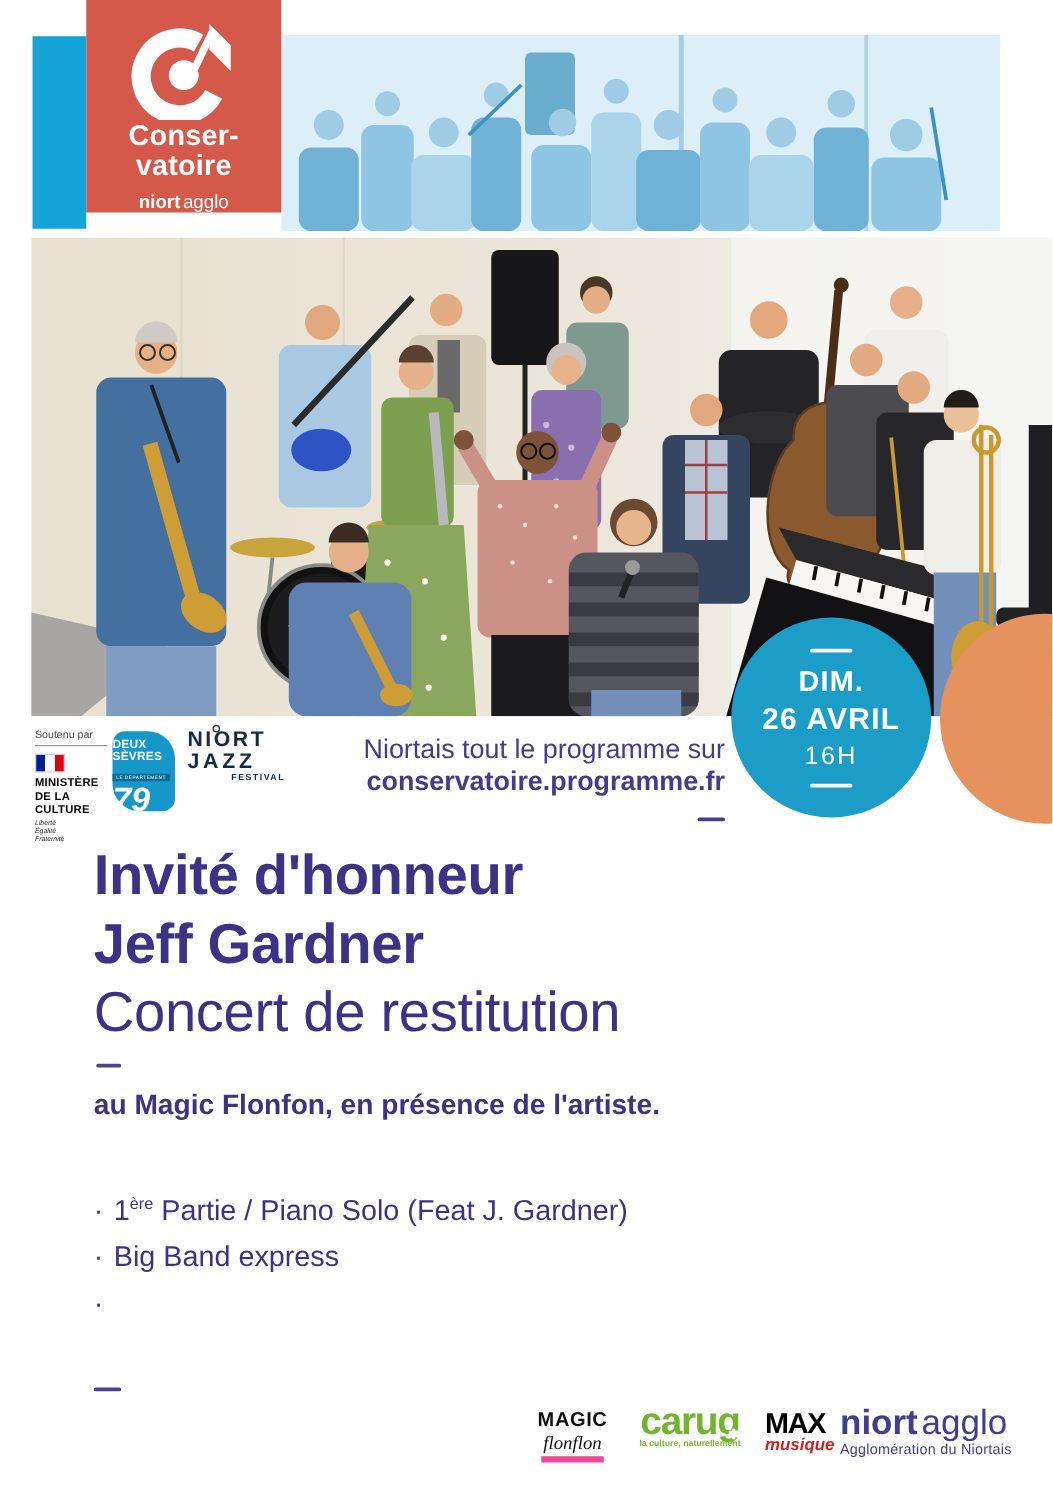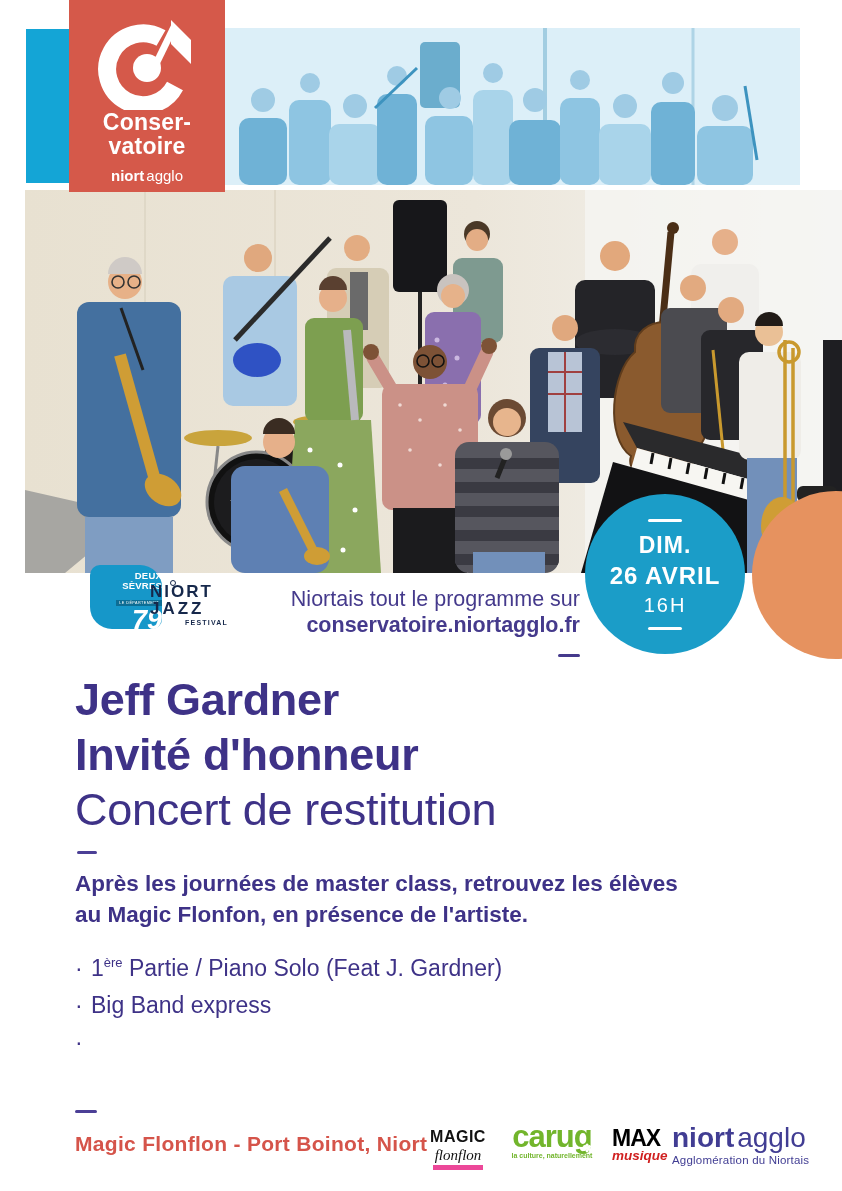--- a/index.html
+++ b/index.html
@@ -1,21 +1,21 @@
 <!DOCTYPE html>
 <html><head>
 <meta charset="utf-8">
 <style>
   html,body{margin:0;padding:0;background:#ffffff;}
   .poster{position:relative;width:842px;height:1191px;background:#ffffff;overflow:hidden;
           font-family:"Liberation Sans",sans-serif;}
 
   
   .cyan-square{position:absolute;left:26px;top:29px;width:43px;height:154px;background:#14a5d6;z-index:3;}
-  .logo-box{position:absolute;left:69px;top:0;width:156px;height:192px;background:#d5594a;z-index:4;
+  .logo-box{position:absolute;left:69px;top:0;width:156px;height:170px;background:#d5594a;z-index:4;
             display:flex;flex-direction:column;align-items:center;}
   .logo-note{margin-top:14px;}
   .logo-word{color:#fff;font-weight:bold;font-size:23px;line-height:24px;text-align:center;letter-spacing:.2px;}
   .logo-agglo{color:#fff;font-size:15px;margin-top:9px;}
   .logo-agglo .b{font-weight:bold;}
   .logo-agglo .l{font-weight:400;margin-left:2px;}
 
   
   .duotone-strip{position:absolute;left:225px;top:28px;width:575px;height:157px;z-index:1;}
   .main-photo{position:absolute;left:25px;top:190px;width:817px;height:383px;z-index:1;}
@@ -32,22 +32,22 @@
          background:#e6925f;z-index:5;}
 
   
   .ministry{position:absolute;left:28px;top:582px;width:64px;z-index:6;color:#222;}
   .soutenu{font-size:8.5px;color:#444;border-bottom:1px solid #9a9a9a;padding-bottom:4px;width:58px;}
   .flag{margin-top:6px;display:flex;width:22px;height:13px;border:.5px solid #ccc;}
   .flag span{flex:1;}
   .flag .fb{background:#001e96;}.flag .fw{background:#fff;}.flag .fr{background:#e1000f;}
   .min-name{font-size:9px;font-weight:bold;color:#000;line-height:10.5px;margin-top:3px;letter-spacing:.2px;}
   .motto{font-size:5.5px;font-style:italic;color:#222;line-height:6.5px;margin-top:3px;}
-  .dept{position:absolute;left:90px;top:565px;width:72px;height:64px;background:#1697c9;
-        border-radius:10px 22px 10px 22px;z-index:6;color:#fff;text-align:right;}
+  .dept{position:absolute;left:90px;top:585px;width:50px;height:64px;background:#1697c9;
+        border-radius:10px 22px 10px 22px;z-index:6;color:#fff;text-align:left;}
   .dept-top{font-size:9.5px;font-weight:800;line-height:9.5px;padding-top:6px;letter-spacing:.2px;}
   .dept-banner{font-size:3.8px;background:#0d6d94;display:inline-block;padding:1px 3px;margin-top:1px;letter-spacing:.4px;}
   .dept-num{font-size:27px;font-weight:800;font-style:italic;line-height:25px;}
   .jazz{position:absolute;left:150px;top:584px;width:78px;z-index:6;color:#16284b;}
   .jazz1{font-size:17px;font-weight:800;letter-spacing:2px;line-height:16px;position:relative;}
   .jazz-ring{position:absolute;width:4px;height:4px;border:1.2px solid #16284b;border-radius:50%;left:20px;top:-4px;}
   .jazz2{font-size:17px;font-weight:800;letter-spacing:3px;line-height:17px;}
   .jazz3{font-size:7px;font-weight:bold;letter-spacing:1.2px;text-align:right;margin-top:2px;}
 
   
@@ -317,68 +317,83 @@
 
   <div class="orange-circle"></div>
   <div class="badge">
     <span class="badge-dash"></span>
     <div class="badge-day">DIM.</div>
     <div class="badge-date">26 AVRIL</div>
     <div class="badge-time">16H</div>
     <span class="badge-dash"></span>
   </div>
 
+  <div class="ministry">
+    <div class="soutenu">Soutenu par</div>
+    <div class="flag">
+        <span class="fb"></span>
+        <span class="fw"></span>
+        <span class="fr"></span>
+      </div>
+    <div class="min-name">
+      <div>MINISTÈRE</div>
+      <div>DE LA CULTURE</div>
+    </div>
+    <div class="motto">
+      <div>Liberté</div>
+      <div>Égalité</div>
+      <div>Fraternité</div>
+    </div>
+  </div>
   <div class="dept">
     <div class="dept-top">
       <div>DEUX</div>
       <div>SÈVRES</div>
     </div>
     <div class="dept-banner">LE DÉPARTEMENT</div>
     <div class="dept-num">79</div>
   </div>
   <div class="jazz">
     <div class="jazz1"><span>NIORT</span><span class="jazz-ring"></span></div>
     <div class="jazz2">JAZZ</div>
     <div class="jazz3">FESTIVAL</div>
   </div>
 
   <div class="program">
     <div class="program-l1">Niortais tout le programme sur</div>
-    <div class="program-l2">conservatoire.niortagglo.fr</div>
+    <div class="program-l2">conservatoire.programme.fr</div>
     <div class="program-dash"></div>
   </div>
 
   <div class="title">
+    <div class="t-bold">Invité d'honneur</div>
     <div class="t-bold">Jeff Gardner</div>
-    <div class="t-bold">Invité d'honneur</div>
     <div class="t-light">Concert de restitution</div>
   </div>
   <div class="title-dash"></div>
 
   <div class="intro">
-    <div>Après les journées de master class, retrouvez les élèves</div>
     <div>au Magic Flonfon, en présence de l'artiste.</div>
   </div>
 
   <div class="lineup">
     <div class="bullet-row">
       <span class="dot">·</span>
       <span><span>1</span><sup class="sup">ère</sup><span> Partie / Piano Solo (Feat J. Gardner)</span></span>
     </div>
     <div class="bullet-row">
       <span class="dot">·</span>
       <span>Big Band express</span>
     </div>
     <div class="bullet-row">
       <span class="dot">·</span>
     </div>
   </div>
 
   <div class="venue-dash"></div>
-  <div class="venue">Magic Flonflon - Port Boinot, Niort</div>
 
   <div class="magic">
     <div class="magic-top">MAGIC</div>
     <div class="magic-script">flonflon</div>
   </div>
   <div class="carug">
     <div class="carug-name"><span>carug</span><span class="carug-flower">✽</span></div>
     <div class="carug-tag">la culture, naturellement</div>
   </div>
   <div class="max">

